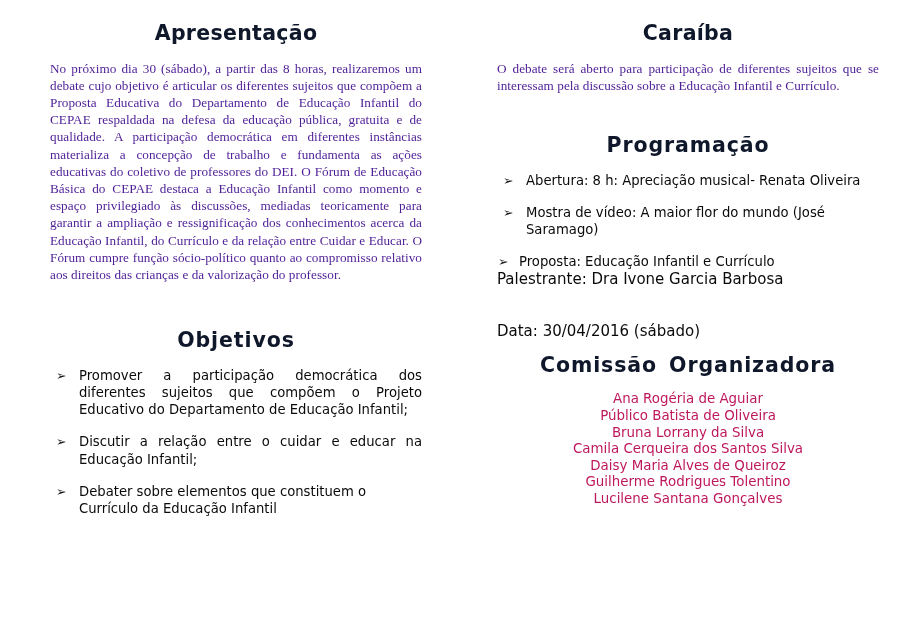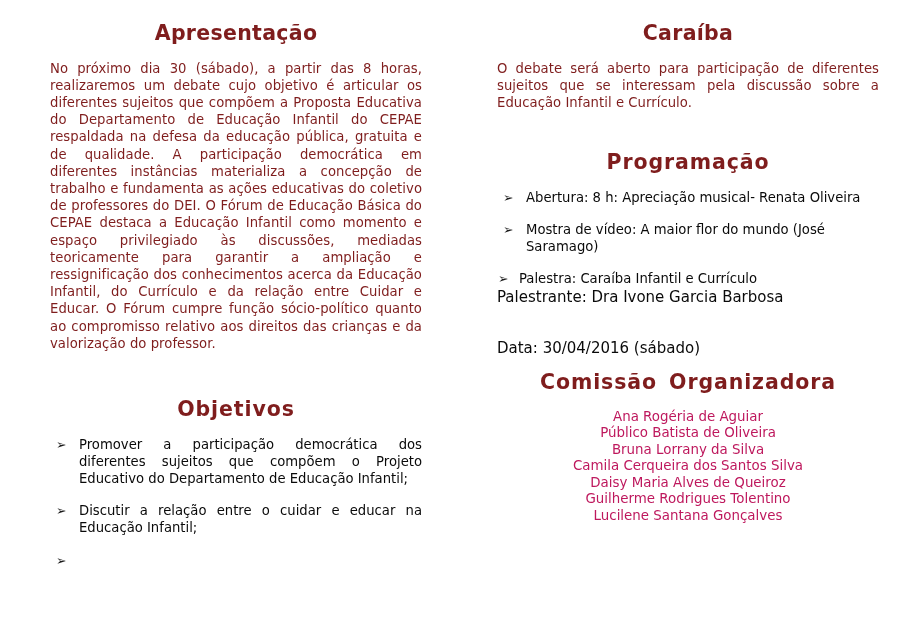--- a/index.html
+++ b/index.html
@@ -34,31 +34,32 @@
   .col-right { left: 460px; width: 441px; padding: 22px 22px 0 37px; }
 
   h2.section-heading {
     font-family: "DejaVu Sans", "Liberation Sans", sans-serif;
     font-weight: bold;
     font-size: 20.5px;
     line-height: 1.15;
     text-align: center;
     margin: 0 0 14px 0;
     letter-spacing: 0.3px;
-    color: #7f1d1d;
+    color: #0f172a;
   }
   h2.heading-wide { letter-spacing: 0.9px; word-spacing: 4px; }
 
   p.body-text {
     font-size: 13.2px;
     line-height: 17.2px;
     margin: 0;
     text-align: justify;
-    color: #7f1d1d;
+    color: #4c1d95;
     letter-spacing: 0.05px;
+    font-family: Liberation Serif, serif;
   }
 
   .bullet-list {
     list-style: none;
     margin: 0;
     padding: 0;
   }
   .bullet-item {
     position: relative;
     font-size: 13.2px;
@@ -123,20 +124,21 @@
       <li class="bullet-item">
         <span class="bullet-glyph">➢</span>
         <span>Promover a participação democrática dos diferentes sujeitos que compõem o Projeto Educativo do Departamento de Educação Infantil;</span>
       </li>
       <li class="bullet-item">
         <span class="bullet-glyph">➢</span>
         <span>Discutir a relação entre o cuidar e educar na Educação Infantil;</span>
       </li>
       <li class="bullet-item no-justify">
         <span class="bullet-glyph">➢</span>
+        <span>Debater sobre elementos que constituem o Currículo da Educação Infantil</span>
       </li>
     </ul>
 
   </div>
 
   <div class="column col-right">
 
     <h2 class="section-heading">Caraíba</h2>
 
     <p class="body-text">O debate será aberto para participação de diferentes sujeitos que se interessam pela discussão sobre a Educação Infantil e Currículo.</p>
@@ -149,21 +151,21 @@
       <li class="bullet-item no-justify">
         <span class="bullet-glyph">➢</span>
         <span>Abertura: 8 h: Apreciação musical- Renata Oliveira</span>
       </li>
       <li class="bullet-item no-justify">
         <span class="bullet-glyph">➢</span>
         <span>Mostra de vídeo: A maior flor do mundo (José Saramago)</span>
       </li>
       <li class="bullet-item no-justify tight">
         <span class="bullet-glyph">➢</span>
-        <span>Palestra: Caraíba Infantil e Currículo</span>
+        <span>Proposta: Educação Infantil e Currículo</span>
       </li>
     </ul>
 
     <p class="plain-line">Palestrante: Dra Ivone Garcia Barbosa</p>
 
     <div class="spacer-18"></div>
 
 
     <div class="spacer-16"></div>
 

